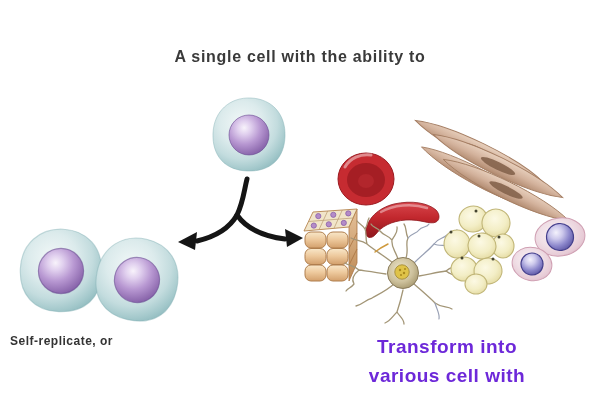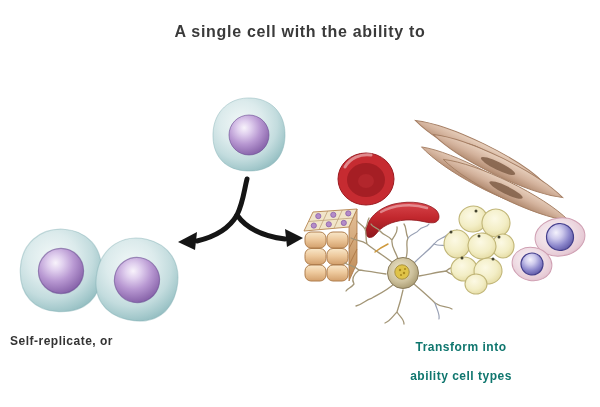--- a/index.html
+++ b/index.html
@@ -1,30 +1,30 @@
 <!DOCTYPE html>
 <html><head>
 <meta charset="utf-8">
 <style>
   html,body { margin:0; padding:0; background:#ffffff; }
   .canvas {
     position:relative; width:600px; height:407px; background:#ffffff;
     overflow:hidden; font-family:"Liberation Sans", sans-serif;
   }
   .title {
-    position:absolute; left:0; right:0; top:23px; text-align:center;
+    position:absolute; left:0; right:0; top:48px; text-align:center;
     font-size:16px; font-weight:bold; letter-spacing:0.7px; color:#3a3a3a;
   }
   .label-left {
     position:absolute; left:10px; top:334px;
     font-size:12px; font-weight:bold; letter-spacing:0.5px; color:#333333;
   }
   .label-right {
-    position:absolute; left:358px; width:206px; top:333px; text-align:center;
-    font-size:12px; font-weight:bold; letter-spacing:0.5px; color:#0f766e;
+    position:absolute; left:344px; width:206px; top:333px; text-align:center;
+    font-size:19px; font-weight:bold; letter-spacing:0.5px; color:#6d28d9;
     line-height:28.5px;
   }
   svg.art { position:absolute; left:0; top:0; }
 </style>
 </head>
 <body>
 
 <div class="canvas">
 
   <div class="title">A single cell with the ability to</div>
@@ -237,16 +237,16 @@
         <ellipse rx="20" ry="16.5" fill="url(#pinkGrad)" stroke="#cf9fb2" stroke-width="1"></ellipse>
         <circle r="11" fill="url(#wbcNucGrad)" stroke="#443f8c" stroke-width="1.2"></circle>
       </g>
     </g>
   </svg>
 
   <div class="label-left">Self-replicate, or</div>
 
   <div class="label-right">
     <div>Transform into</div>
-    <div>ability cell types</div>
+    <div>various cell with</div>
   </div>
 
 </div>
 
 </body></html>

